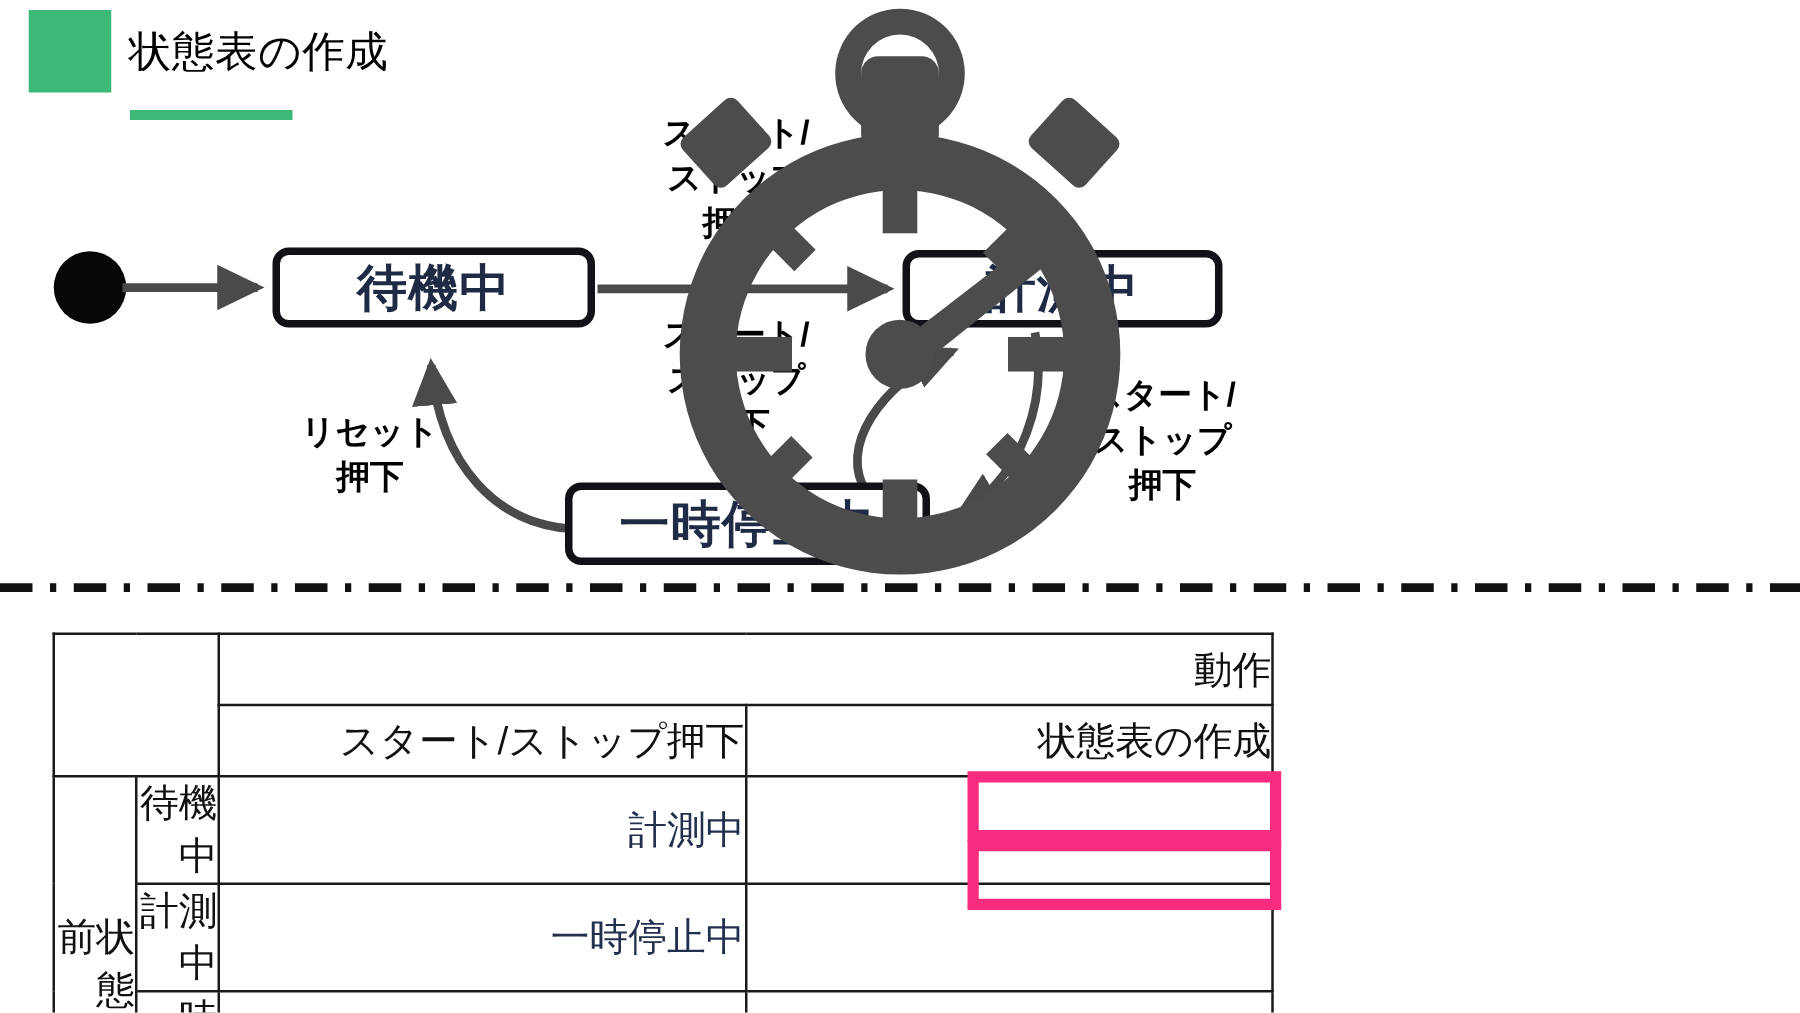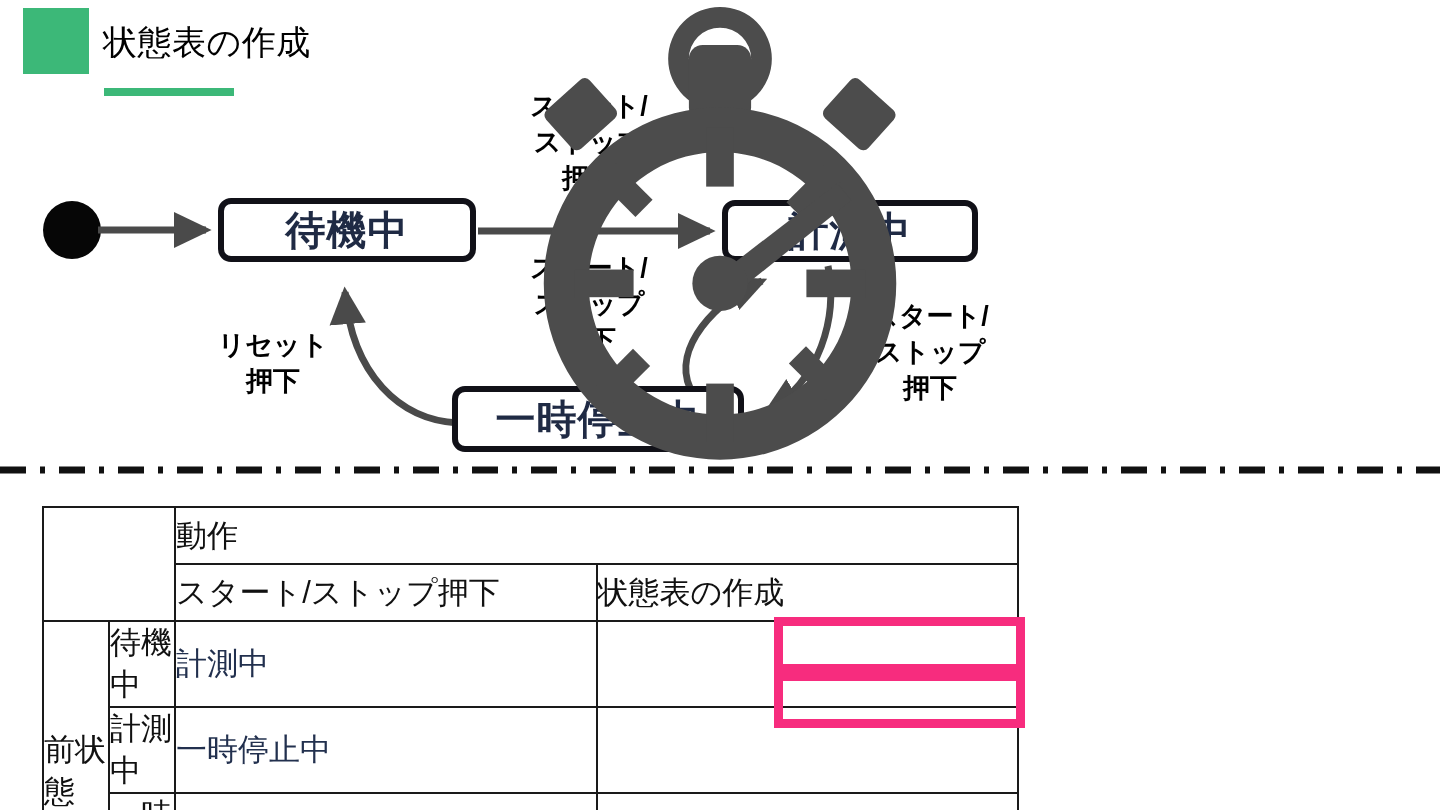--- a/index.html
+++ b/index.html
@@ -83,21 +83,21 @@
     font-weight: bold;
     font-size: 27px;
     line-height: 36px;
     color: #000000;
     text-align: center;
     white-space: pre-line;
   }
   #edge-label-idle-to-running  { left: 474px; top: 88px;  width: 230px; }
   #edge-label-paused-to-running{ left: 474px; top: 250px; width: 230px; }
   #edge-label-running-to-paused{ left: 830px; top: 298px; width: 200px; }
-  #edge-label-paused-to-idle   { left: 173px; top: 327px; width: 200px; }
+  #edge-label-paused-to-idle   { left: 196px; top: 327px; width: 200px; }
 
   
   #stopwatch-icon {
     position: absolute;
     left: 1128px;
     top: 252px;
     width: 130px;
     height: 136px;
   }
 
@@ -119,21 +119,21 @@
   }
   table#state-table {
     border-collapse: collapse;
     table-layout: fixed;
     width: 977px;
     font-size: 31px;
     color: #111111;
   }
   table#state-table td {
     border: 2px solid #1a1a1a;
-    text-align: left;
+    text-align: right;
     vertical-align: middle;
     padding: 0;
     height: 55px;
     font-weight: normal;
   }
   td.blank-corner { border-right: 2px solid #1a1a1a; }
   td.col-prev   { width: 130px; }
   td.col-state  { width: 201px; }
   td.col-action { width: 402px; }
   td.col-reset  { width: 244px; }

